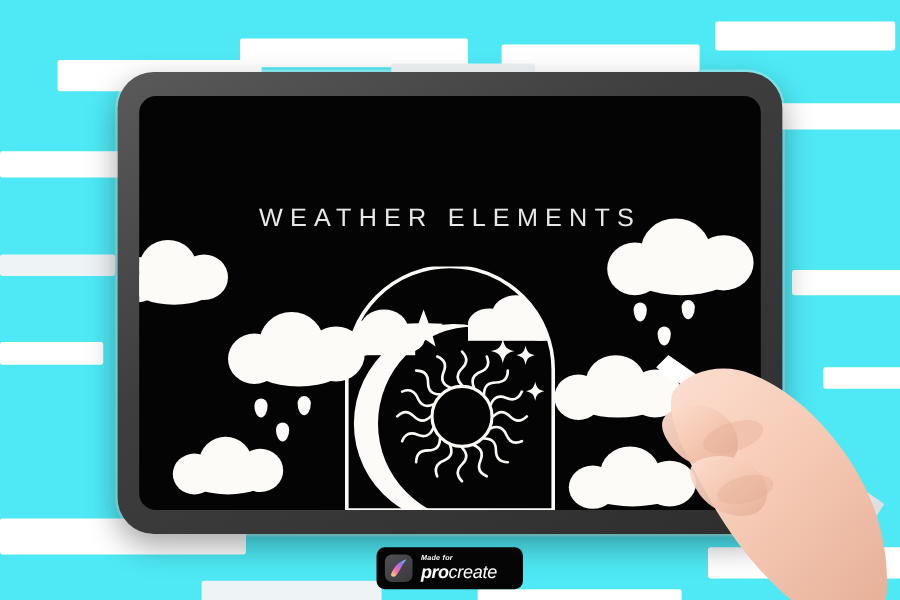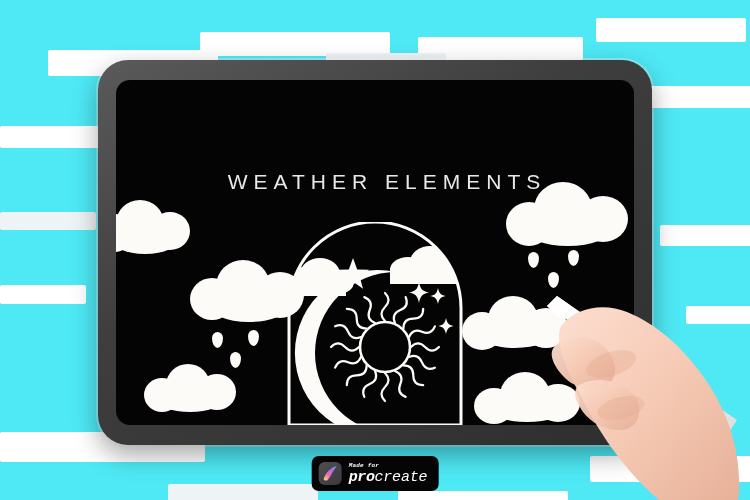--- a/index.html
+++ b/index.html
@@ -87,21 +87,20 @@
     top: 90px;
     left: 0;
     width: 100%;
     text-align: center;
     color: #e8e8e8;
     font-family: "Liberation Sans", sans-serif;
     font-weight: 300;
     font-size: 21px;
     letter-spacing: 6px;
     white-space: nowrap;
-    padding-left: 12px;
   }
 
   
   .stampcloud {
     position: absolute;
   }
   .stampcloud i {
     position: absolute;
     background: #fdfbf8;
     border-radius: 50%;
@@ -127,26 +126,25 @@
   }
 
   
   #badge {
     position: absolute;
     left: 50%;
     top: 456px;
     transform: translateX(-50%);
     background: #050505;
     border-radius: 7px;
-    padding: 6px 11px 6px 7px;
+    padding: 6px 22px 6px 7px;
     display: flex;
     align-items: center;
     gap: 7px;
     box-sizing: border-box;
-    font-family: Liberation Mono, monospace;
   }
   #badge .pcicon {
     width: 23px;
     height: 23px;
     border-radius: 6px;
     background: linear-gradient(145deg, #4f4f53, #3a3a3e);
     position: relative;
     overflow: hidden;
     flex: none;
   }

